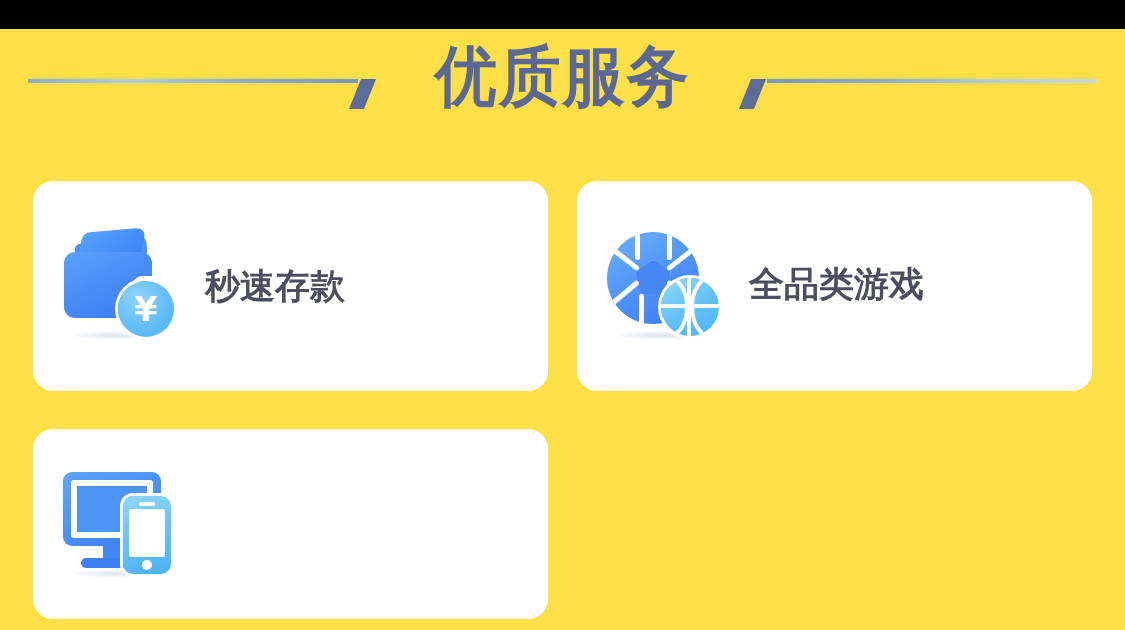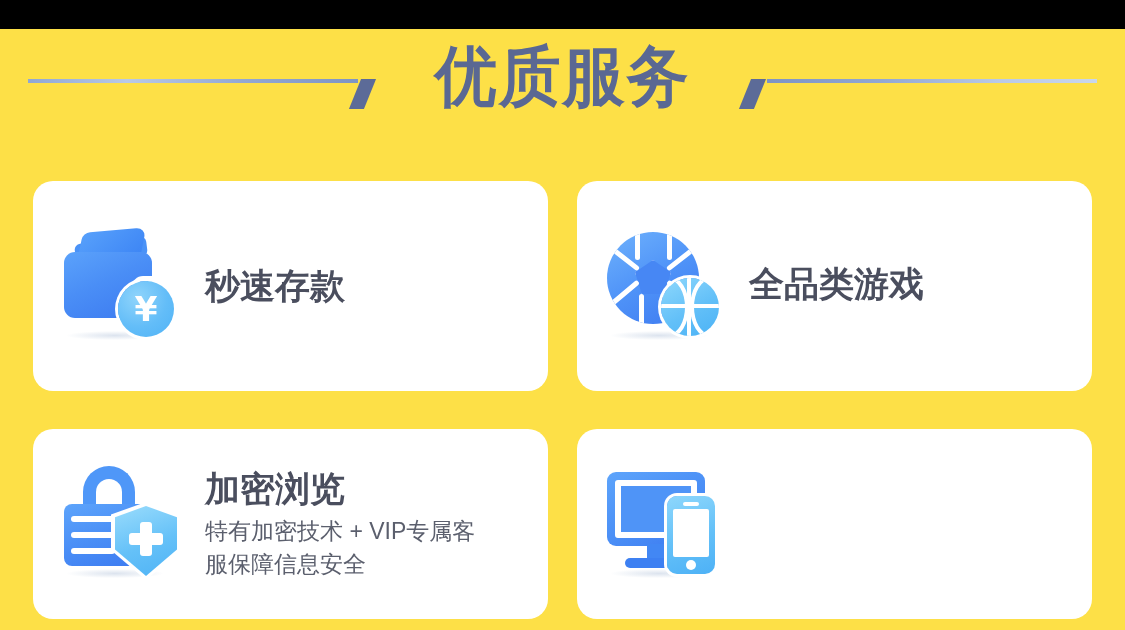--- a/index.html
+++ b/index.html
@@ -406,43 +406,20 @@
           </div>
         </div>
       </div>
       <div class="card-text">
         <div class="card-title">全品类游戏</div>
         <div class="card-sub">
         </div>
       </div>
     </div>
 
-    <div class="card">
-      <div class="card-icon">
-        <div class="ic-lock">
-          <div class="icon-shadow"></div>
-          <div class="shackle"></div>
-          <div class="lock-body"></div>
-          <div class="lock-slot s1"></div>
-          <div class="lock-slot s2"></div>
-          <div class="lock-slot s3"></div>
-          <div class="shield-ring"></div>
-          <div class="shield"></div>
-          <div class="plus-v"></div>
-          <div class="plus-h"></div>
-        </div>
-      </div>
-      <div class="card-text">
-        <div class="card-title">加密浏览</div>
-        <div class="card-sub">
-          <span>特有加密技术 + VIP专属客</span>
-          <span>服保障信息安全</span>
-        </div>
-      </div>
-    </div>
 
     <div class="card">
       <div class="card-icon">
         <div class="ic-dev">
           <div class="icon-shadow"></div>
           <div class="monitor"></div>
           <div class="monitor-in"></div>
           <div class="mon-neck"></div>
           <div class="mon-base"></div>
           <div class="phone"></div>

